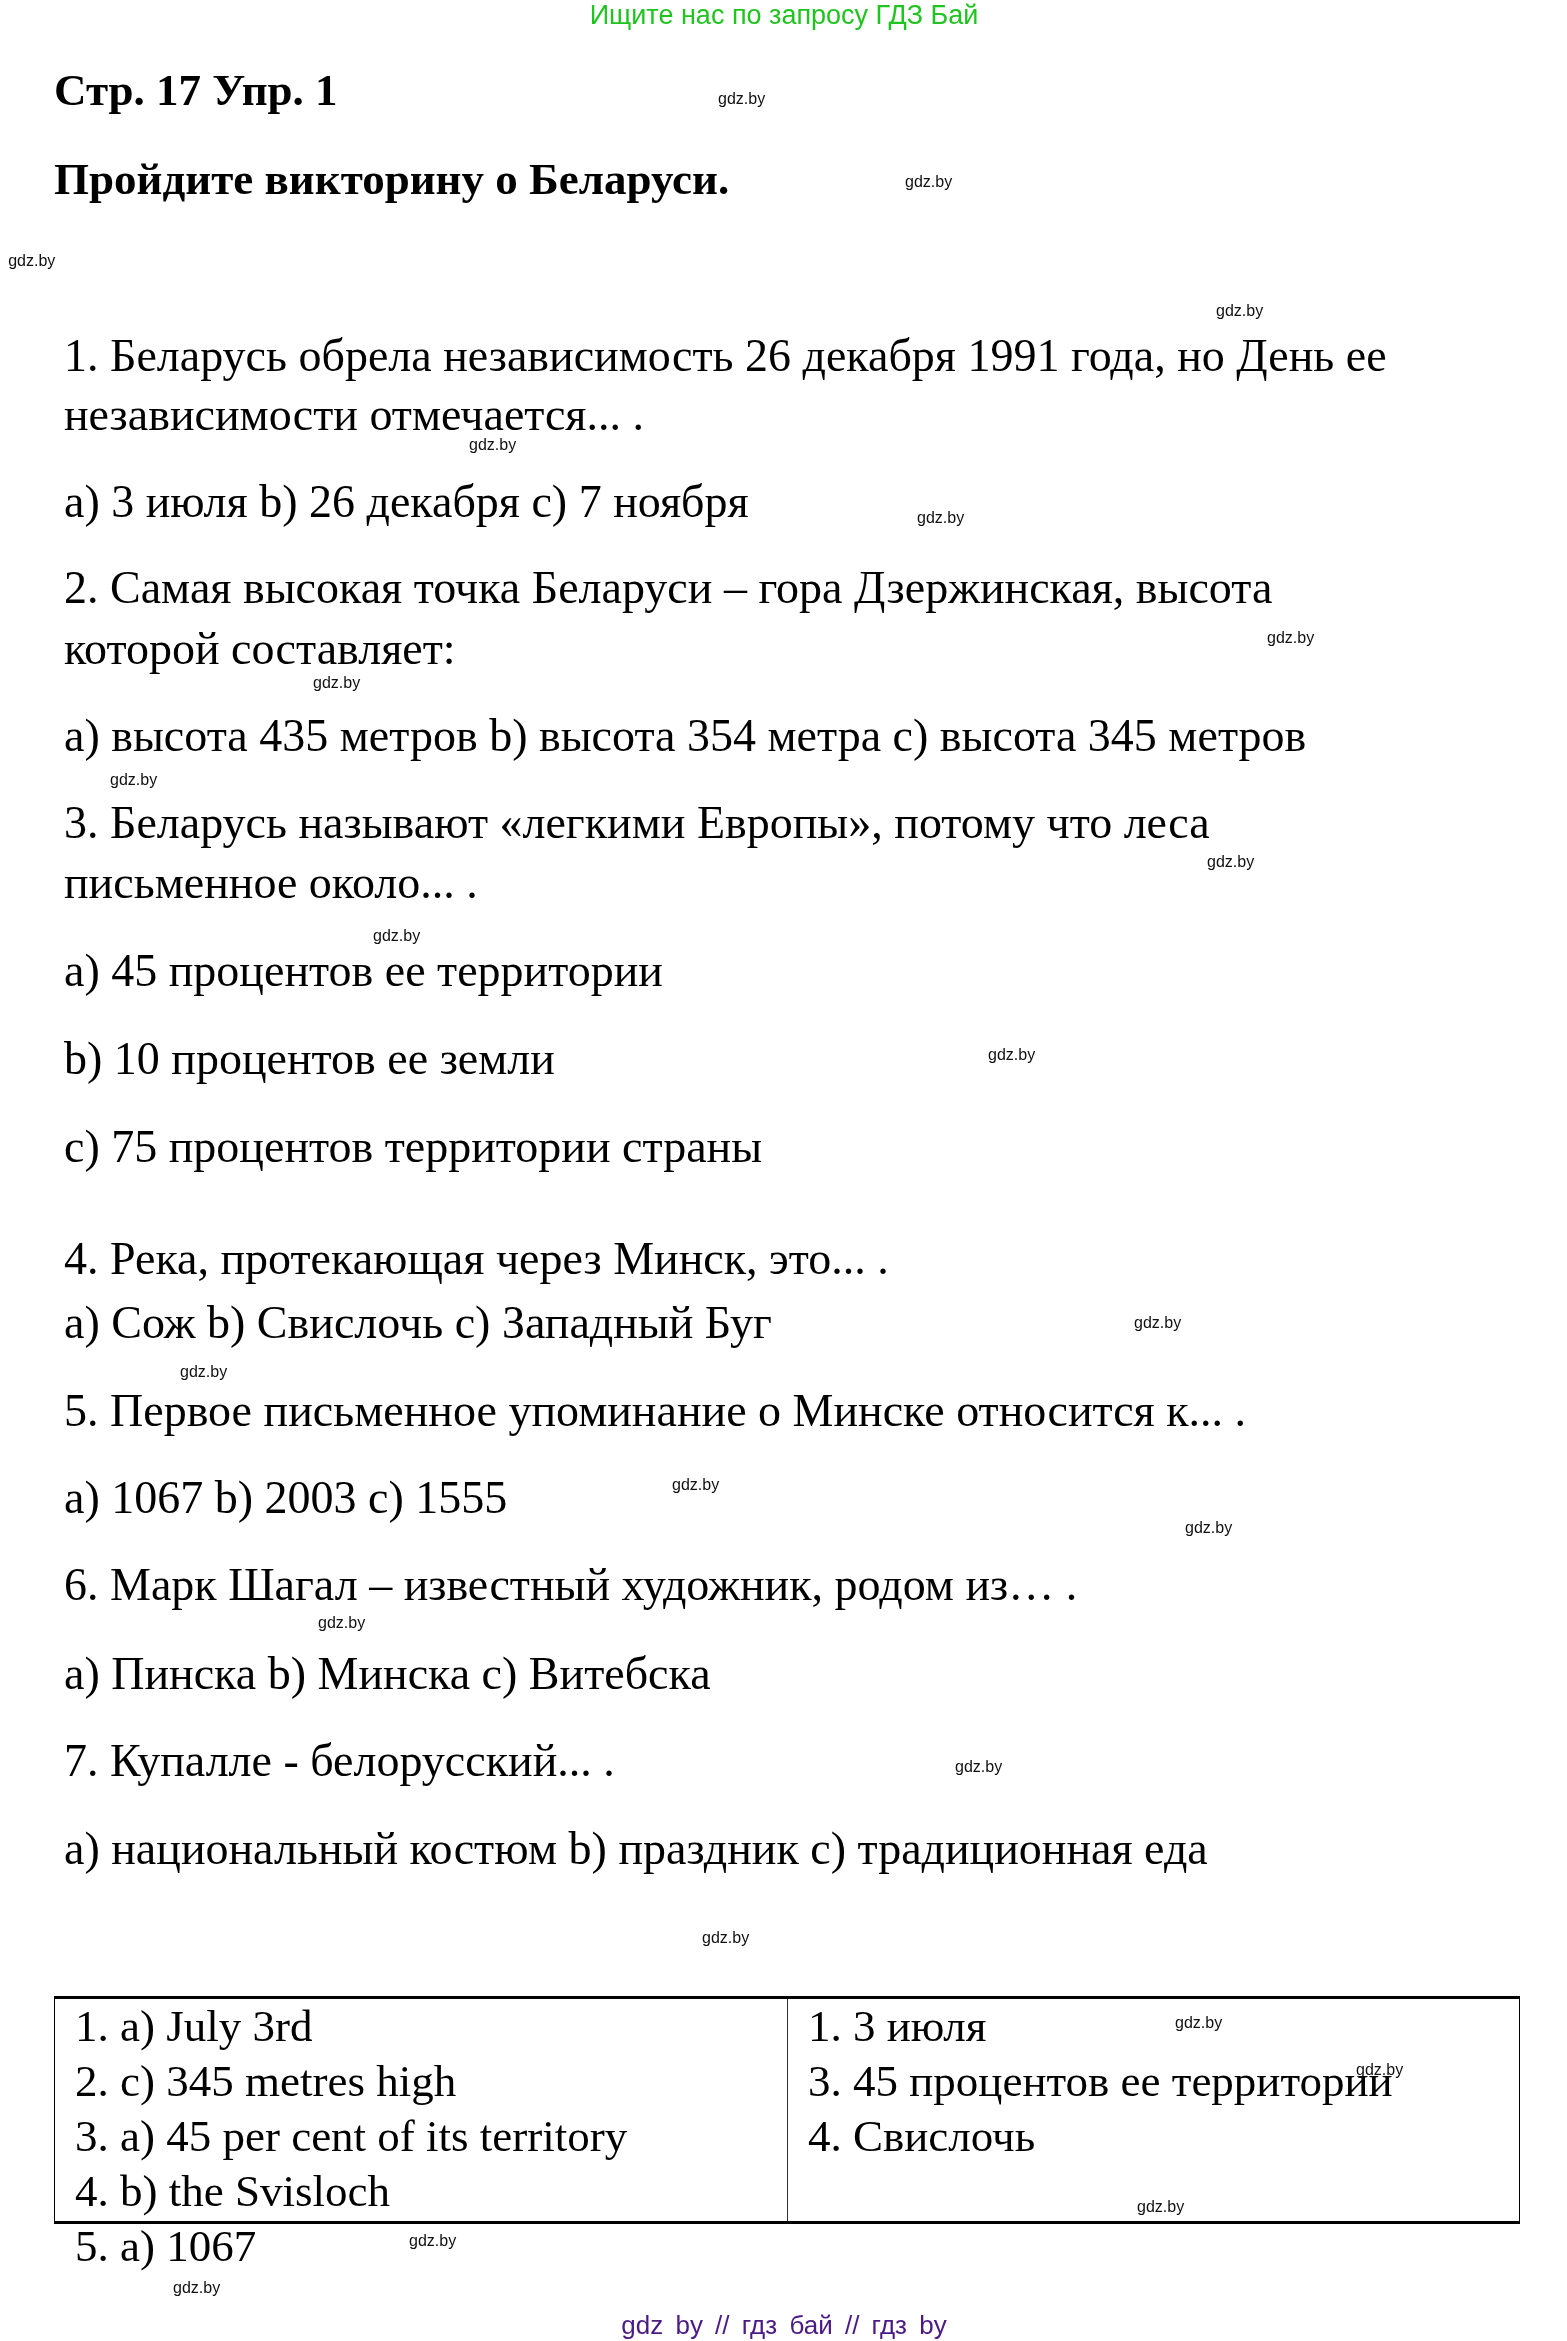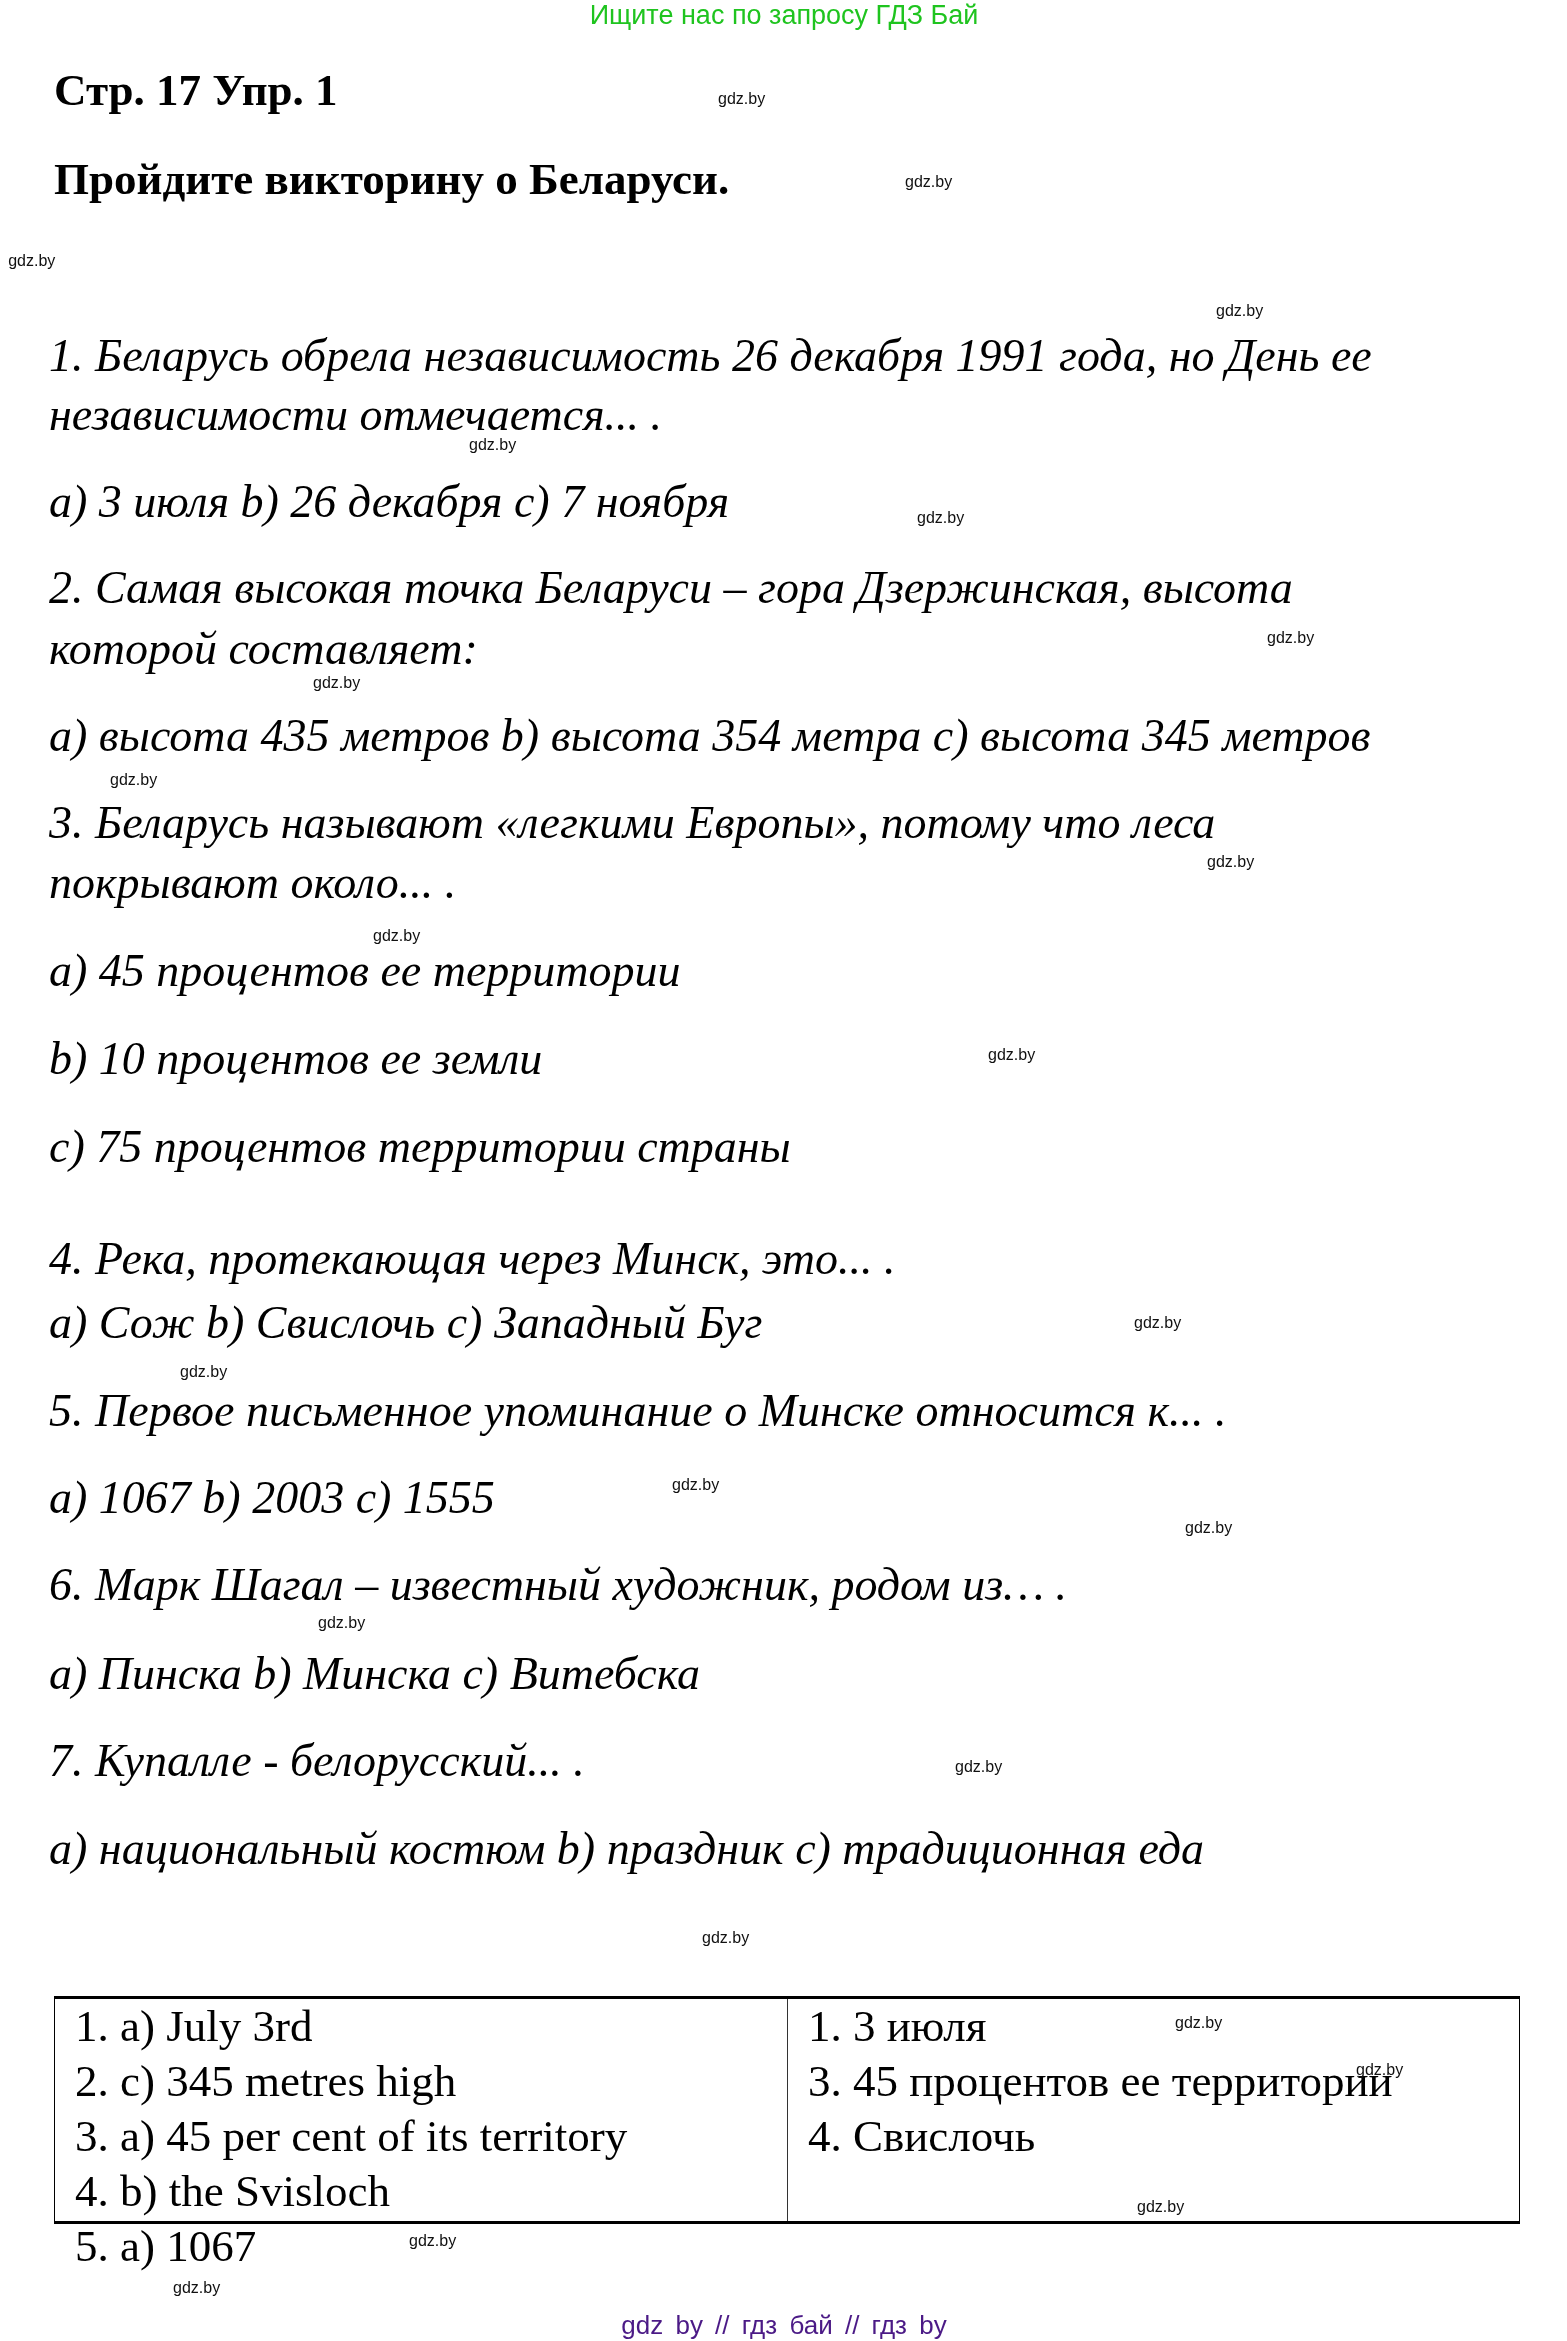--- a/index.html
+++ b/index.html
@@ -1,20 +1,20 @@
 <!DOCTYPE html>
 <html style="font-size:13px"><head>
 <meta charset="utf-8">
 <style>
   html, body { margin:0; padding:0; background:#ffffff; }
   body { width:1568px; height:2342px; position:relative; overflow:hidden; font-family:"Liberation Serif", serif; color:#000; }
   .abs { position:absolute; white-space:nowrap; }
   .top-banner { left:0; width:1568px; top:0; text-align:center; font-family:"Liberation Sans", sans-serif; font-size:27px; color:#1fc41f; line-height:31px; }
   .title { font-weight:bold; font-size:45px; left:54px; }
-  .q { font-style:italic; font-size:46px; left:49px; line-height:53px; }
+  .q { font-size:46px; left:64px; line-height:53px; }
   .wm { font-family:"Liberation Sans", sans-serif; font-size:16px; color:#111; line-height:26px; }
   .answer-table { position:absolute; left:54px; top:1996px; width:1466px; height:228px; border-top:3.3px solid #000; border-bottom:3.3px solid #000; border-left:1.6px solid #000; border-right:1.6px solid #000; box-sizing:border-box; display:flex; }
   .col { flex:0 0 auto; box-sizing:border-box; padding:0 0 0 20px; }
   .col.left { width:733px; border-right:0.8px solid #333; }
   .col.right { width:730px; }
   .ans { font-size:45px; line-height:55px; height:55px; white-space:nowrap; }
   .footer { left:0; width:1568px; top:2310px; text-align:center; font-family:"Liberation Sans", sans-serif; font-size:26px; color:#4b1a86; line-height:30px; word-spacing:5px; }
 </style>
 </head>
 <body>
@@ -26,21 +26,21 @@
 
 <div class="abs q" style="top:329px;">1. Беларусь обрела независимость 26 декабря 1991 года, но День ее</div>
 <div class="abs q" style="top:388px;">независимости отмечается... .</div>
 <div class="abs q" style="top:475px;">а) 3 июля b) 26 декабря c) 7 ноября</div>
 
 <div class="abs q" style="top:561px;">2. Самая высокая точка Беларуси – гора Дзержинская, высота</div>
 <div class="abs q" style="top:622px;">которой составляет:</div>
 <div class="abs q" style="top:709px;">а) высота 435 метров b) высота 354 метра c) высота 345 метров</div>
 
 <div class="abs q" style="top:796px;">3. Беларусь называют «легкими Европы», потому что леса</div>
-<div class="abs q" style="top:856px;">покрывают около... .</div>
+<div class="abs q" style="top:856px;">письменное около... .</div>
 <div class="abs q" style="top:944px;">а) 45 процентов ее территории</div>
 <div class="abs q" style="top:1032px;">b) 10 процентов ее земли</div>
 <div class="abs q" style="top:1120px;">c) 75 процентов территории страны</div>
 
 <div class="abs q" style="top:1208px;margin-top:24px;">4. Река, протекающая через Минск, это... .</div>
 <div class="abs q" style="top:1296px;">а) Сож b) Свислочь c) Западный Буг</div>
 
 <div class="abs q" style="top:1384px;">5. Первое письменное упоминание о Минске относится к... .</div>
 <div class="abs q" style="top:1471px;">а) 1067 b) 2003 c) 1555</div>
 

